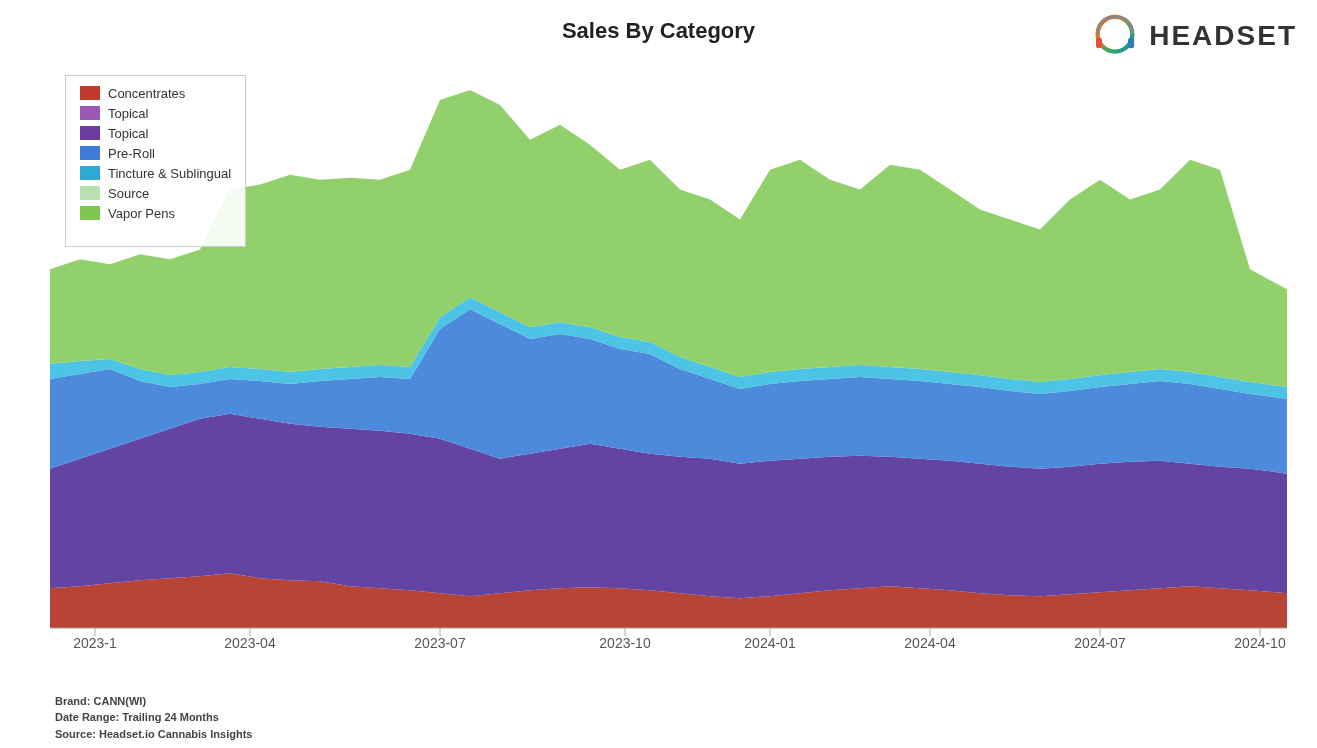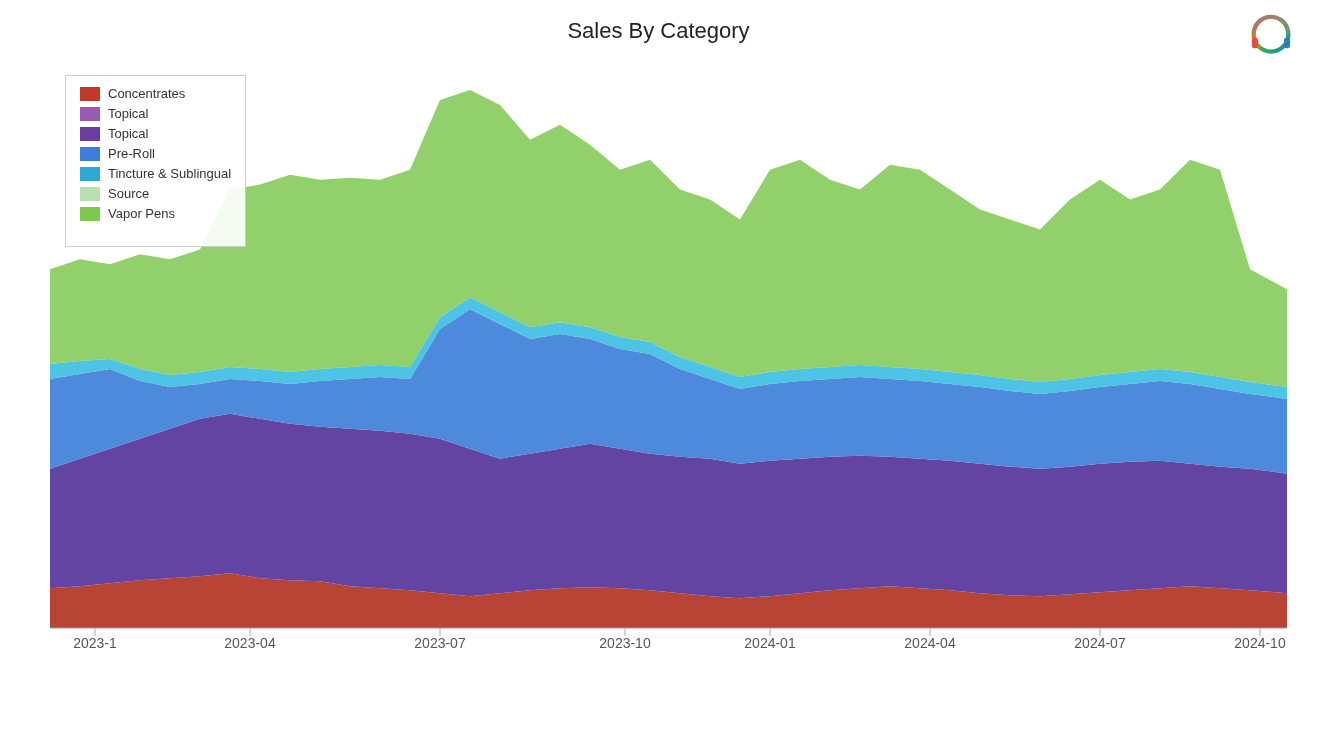--- a/index.html
+++ b/index.html
@@ -38,21 +38,21 @@
       font-weight: 900;
       letter-spacing: 2px;
       color: #333;
     }
     .chart-title {
       position: absolute;
       top: 18px;
       left: 50%;
       transform: translateX(-50%);
       font-size: 22px;
-      font-weight: 400;
+      font-weight: 700;
       color: #222;
       white-space: nowrap;
     }
     .chart-area {
       position: absolute;
       top: 70px;
       left: 50px;
       right: 30px;
       bottom: 90px;
     }
@@ -60,21 +60,20 @@
       position: absolute;
       top: 75px;
       left: 65px;
       background: rgba(255,255,255,0.9);
       border: 1px solid #ccc;
       padding: 10px 14px;
       z-index: 10;
     }
     .legend-item {
       display: flex;
-      align-items: center;
       gap: 8px;
       margin-bottom: 5px;
       font-size: 13px;
       color: #333;
     }
     .legend-item:last-child { margin-bottom: 15px; }
     .legend-swatch {
       width: 20px;
       height: 14px;
       flex-shrink: 0;
@@ -109,20 +108,21 @@
             <stop offset="66%" style="stop-color:#27ae60"></stop>
             <stop offset="100%" style="stop-color:#2980b9"></stop>
           </linearGradient>
         </defs>
 
         <circle cx="30" cy="28" r="20" fill="none" stroke="url(#hg1)" stroke-width="5"></circle>
         <rect x="8" y="32" width="7" height="12" rx="3" fill="#e74c3c"></rect>
         <rect x="45" y="32" width="7" height="12" rx="3" fill="#2980b9"></rect>
         <path d="M10 28 Q10 8 30 8 Q50 8 50 28" fill="none" stroke="#888" stroke-width="3"></path>
       </svg>
+      <span class="headset-logo-text">HEADSET</span>
     </div>
   </div>
 
   <div class="chart-title">Sales By Category</div>
 
   <div class="legend">
     <div class="legend-item">
       <div class="legend-swatch" style="background:#c0392b;"></div>
       <span>Concentrates</span>
     </div>
@@ -249,14 +249,28 @@
       <line x1="200" y1="560" x2="200" y2="568" stroke="#aaa" stroke-width="1"></line>
       <line x1="390" y1="560" x2="390" y2="568" stroke="#aaa" stroke-width="1"></line>
       <line x1="575" y1="560" x2="575" y2="568" stroke="#aaa" stroke-width="1"></line>
       <line x1="720" y1="560" x2="720" y2="568" stroke="#aaa" stroke-width="1"></line>
       <line x1="880" y1="560" x2="880" y2="568" stroke="#aaa" stroke-width="1"></line>
       <line x1="1050" y1="560" x2="1050" y2="568" stroke="#aaa" stroke-width="1"></line>
       <line x1="1210" y1="560" x2="1210" y2="568" stroke="#aaa" stroke-width="1"></line>
     </svg>
   </div>
 
+  <div class="footer-info">
+    <div>
+      <span>Brand:</span>
+      <span>CANN(WI)</span>
+    </div>
+    <div>
+      <span>Date Range:</span>
+      <span>Trailing 24 Months</span>
+    </div>
+    <div>
+      <span>Source:</span>
+      <span>Headset.io Cannabis Insights</span>
+    </div>
+  </div>
 
 </div>
 
 </body></html>

